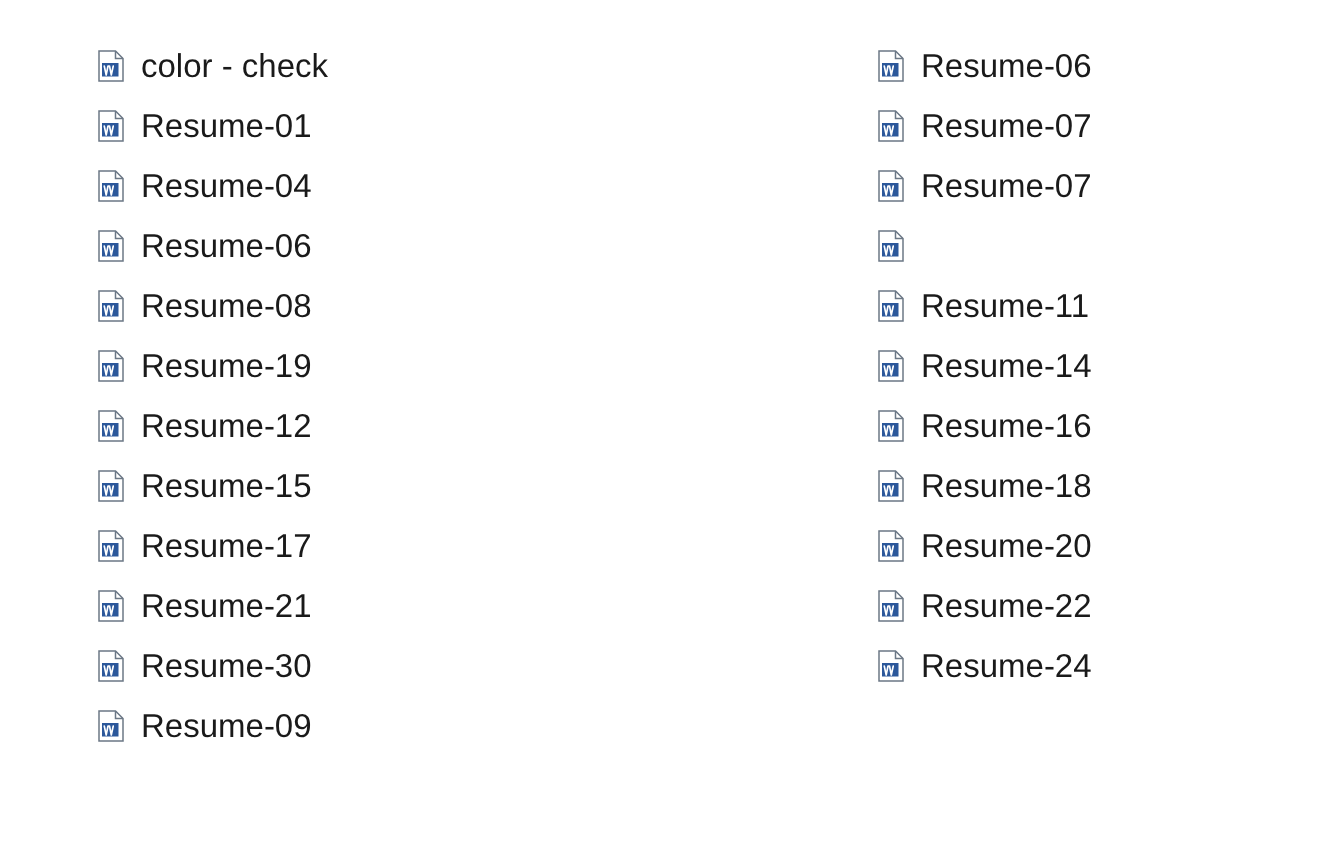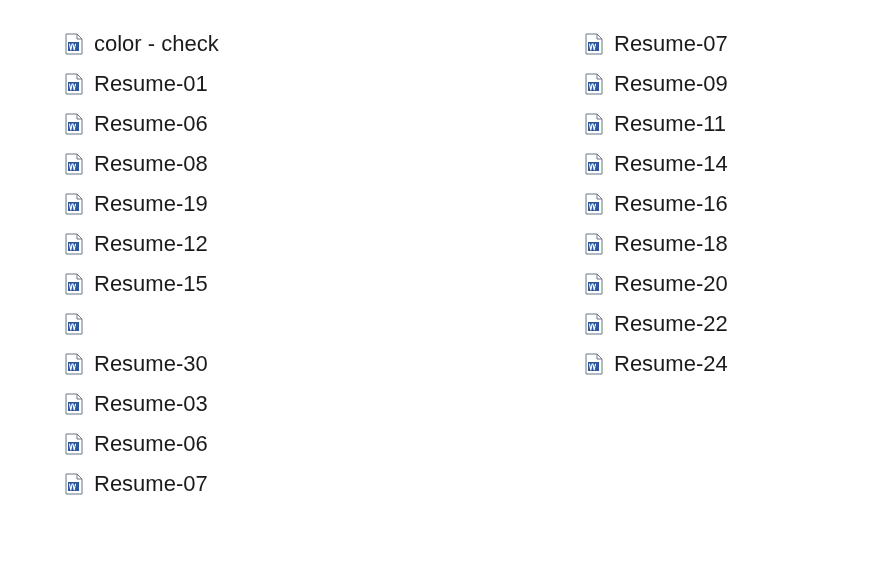--- a/index.html
+++ b/index.html
@@ -68,20 +68,33 @@
         <path d="M2 1 L13 1 L18 6 L18 21 L2 21 Z" fill="#ffffff" stroke="#6b7785" stroke-width="1"></path>
         <path d="M13 1 L13 6 L18 6" fill="none" stroke="#6b7785" stroke-width="1"></path>
 
         <rect x="4" y="9" width="11" height="9" fill="#2b579a"></rect>
         <path d="M5.5 11 L6.8 17 L8 11 L9 11 L10.2 17 L11.5 11" fill="none" stroke="#ffffff" stroke-width="1.1" stroke-linejoin="round" stroke-linecap="round"></path>
       </svg>
     </span>
     <span class="file-label">Resume-01</span>
   </div>
 
+  <div class="file-item">
+    <span class="file-icon">
+      <svg viewBox="0 0 20 22" width="20" height="22">
+
+        <path d="M2 1 L13 1 L18 6 L18 21 L2 21 Z" fill="#ffffff" stroke="#6b7785" stroke-width="1"></path>
+        <path d="M13 1 L13 6 L18 6" fill="none" stroke="#6b7785" stroke-width="1"></path>
+
+        <rect x="4" y="9" width="11" height="9" fill="#2b579a"></rect>
+        <path d="M5.5 11 L6.8 17 L8 11 L9 11 L10.2 17 L11.5 11" fill="none" stroke="#ffffff" stroke-width="1.1" stroke-linejoin="round" stroke-linecap="round"></path>
+      </svg>
+    </span>
+    <span class="file-label">Resume-04</span>
+  </div>
 
   <div class="file-item">
     <span class="file-icon">
       <svg viewBox="0 0 20 22" width="20" height="22">
 
         <path d="M2 1 L13 1 L18 6 L18 21 L2 21 Z" fill="#ffffff" stroke="#6b7785" stroke-width="1"></path>
         <path d="M13 1 L13 6 L18 6" fill="none" stroke="#6b7785" stroke-width="1"></path>
 
         <rect x="4" y="9" width="11" height="9" fill="#2b579a"></rect>
         <path d="M5.5 11 L6.8 17 L8 11 L9 11 L10.2 17 L11.5 11" fill="none" stroke="#ffffff" stroke-width="1.1" stroke-linejoin="round" stroke-linecap="round"></path>
@@ -139,33 +152,47 @@
         <path d="M2 1 L13 1 L18 6 L18 21 L2 21 Z" fill="#ffffff" stroke="#6b7785" stroke-width="1"></path>
         <path d="M13 1 L13 6 L18 6" fill="none" stroke="#6b7785" stroke-width="1"></path>
 
         <rect x="4" y="9" width="11" height="9" fill="#2b579a"></rect>
         <path d="M5.5 11 L6.8 17 L8 11 L9 11 L10.2 17 L11.5 11" fill="none" stroke="#ffffff" stroke-width="1.1" stroke-linejoin="round" stroke-linecap="round"></path>
       </svg>
     </span>
     <span class="file-label">Resume-15</span>
   </div>
 
-
-
-  <div class="file-item">
-    <span class="file-icon">
-      <svg viewBox="0 0 20 22" width="20" height="22">
-
-        <path d="M2 1 L13 1 L18 6 L18 21 L2 21 Z" fill="#ffffff" stroke="#6b7785" stroke-width="1"></path>
-        <path d="M13 1 L13 6 L18 6" fill="none" stroke="#6b7785" stroke-width="1"></path>
-
-        <rect x="4" y="9" width="11" height="9" fill="#2b579a"></rect>
-        <path d="M5.5 11 L6.8 17 L8 11 L9 11 L10.2 17 L11.5 11" fill="none" stroke="#ffffff" stroke-width="1.1" stroke-linejoin="round" stroke-linecap="round"></path>
-      </svg>
-    </span>
+  <div class="file-item">
+    <span class="file-icon">
+      <svg viewBox="0 0 20 22" width="20" height="22">
+
+        <path d="M2 1 L13 1 L18 6 L18 21 L2 21 Z" fill="#ffffff" stroke="#6b7785" stroke-width="1"></path>
+        <path d="M13 1 L13 6 L18 6" fill="none" stroke="#6b7785" stroke-width="1"></path>
+
+        <rect x="4" y="9" width="11" height="9" fill="#2b579a"></rect>
+        <path d="M5.5 11 L6.8 17 L8 11 L9 11 L10.2 17 L11.5 11" fill="none" stroke="#ffffff" stroke-width="1.1" stroke-linejoin="round" stroke-linecap="round"></path>
+      </svg>
+    </span>
+    <span class="file-label">Resume-17</span>
+  </div>
+
+
+  <div class="file-item">
+    <span class="file-icon">
+      <svg viewBox="0 0 20 22" width="20" height="22">
+
+        <path d="M2 1 L13 1 L18 6 L18 21 L2 21 Z" fill="#ffffff" stroke="#6b7785" stroke-width="1"></path>
+        <path d="M13 1 L13 6 L18 6" fill="none" stroke="#6b7785" stroke-width="1"></path>
+
+        <rect x="4" y="9" width="11" height="9" fill="#2b579a"></rect>
+        <path d="M5.5 11 L6.8 17 L8 11 L9 11 L10.2 17 L11.5 11" fill="none" stroke="#ffffff" stroke-width="1.1" stroke-linejoin="round" stroke-linecap="round"></path>
+      </svg>
+    </span>
+    <span class="file-label">Resume-21</span>
   </div>
 
   <div class="file-item">
     <span class="file-icon">
       <svg viewBox="0 0 20 22" width="20" height="22">
 
         <path d="M2 1 L13 1 L18 6 L18 21 L2 21 Z" fill="#ffffff" stroke="#6b7785" stroke-width="1"></path>
         <path d="M13 1 L13 6 L18 6" fill="none" stroke="#6b7785" stroke-width="1"></path>
 
         <rect x="4" y="9" width="11" height="9" fill="#2b579a"></rect>
@@ -179,21 +206,21 @@
     <span class="file-icon">
       <svg viewBox="0 0 20 22" width="20" height="22">
 
         <path d="M2 1 L13 1 L18 6 L18 21 L2 21 Z" fill="#ffffff" stroke="#6b7785" stroke-width="1"></path>
         <path d="M13 1 L13 6 L18 6" fill="none" stroke="#6b7785" stroke-width="1"></path>
 
         <rect x="4" y="9" width="11" height="9" fill="#2b579a"></rect>
         <path d="M5.5 11 L6.8 17 L8 11 L9 11 L10.2 17 L11.5 11" fill="none" stroke="#ffffff" stroke-width="1.1" stroke-linejoin="round" stroke-linecap="round"></path>
       </svg>
     </span>
-    <span class="file-label">Resume-03</span>
+    <span class="file-label">Resume-09</span>
   </div>
 
   <div class="file-item">
     <span class="file-icon">
       <svg viewBox="0 0 20 22" width="20" height="22">
 
         <path d="M2 1 L13 1 L18 6 L18 21 L2 21 Z" fill="#ffffff" stroke="#6b7785" stroke-width="1"></path>
         <path d="M13 1 L13 6 L18 6" fill="none" stroke="#6b7785" stroke-width="1"></path>
 
         <rect x="4" y="9" width="11" height="9" fill="#2b579a"></rect>
@@ -235,21 +262,20 @@
     <span class="file-icon">
       <svg viewBox="0 0 20 22" width="20" height="22">
 
         <path d="M2 1 L13 1 L18 6 L18 21 L2 21 Z" fill="#ffffff" stroke="#6b7785" stroke-width="1"></path>
         <path d="M13 1 L13 6 L18 6" fill="none" stroke="#6b7785" stroke-width="1"></path>
 
         <rect x="4" y="9" width="11" height="9" fill="#2b579a"></rect>
         <path d="M5.5 11 L6.8 17 L8 11 L9 11 L10.2 17 L11.5 11" fill="none" stroke="#ffffff" stroke-width="1.1" stroke-linejoin="round" stroke-linecap="round"></path>
       </svg>
     </span>
-    <span class="file-label">Resume-09</span>
   </div>
 
   <div class="file-item">
     <span class="file-icon">
       <svg viewBox="0 0 20 22" width="20" height="22">
 
         <path d="M2 1 L13 1 L18 6 L18 21 L2 21 Z" fill="#ffffff" stroke="#6b7785" stroke-width="1"></path>
         <path d="M13 1 L13 6 L18 6" fill="none" stroke="#6b7785" stroke-width="1"></path>
 
         <rect x="4" y="9" width="11" height="9" fill="#2b579a"></rect>

